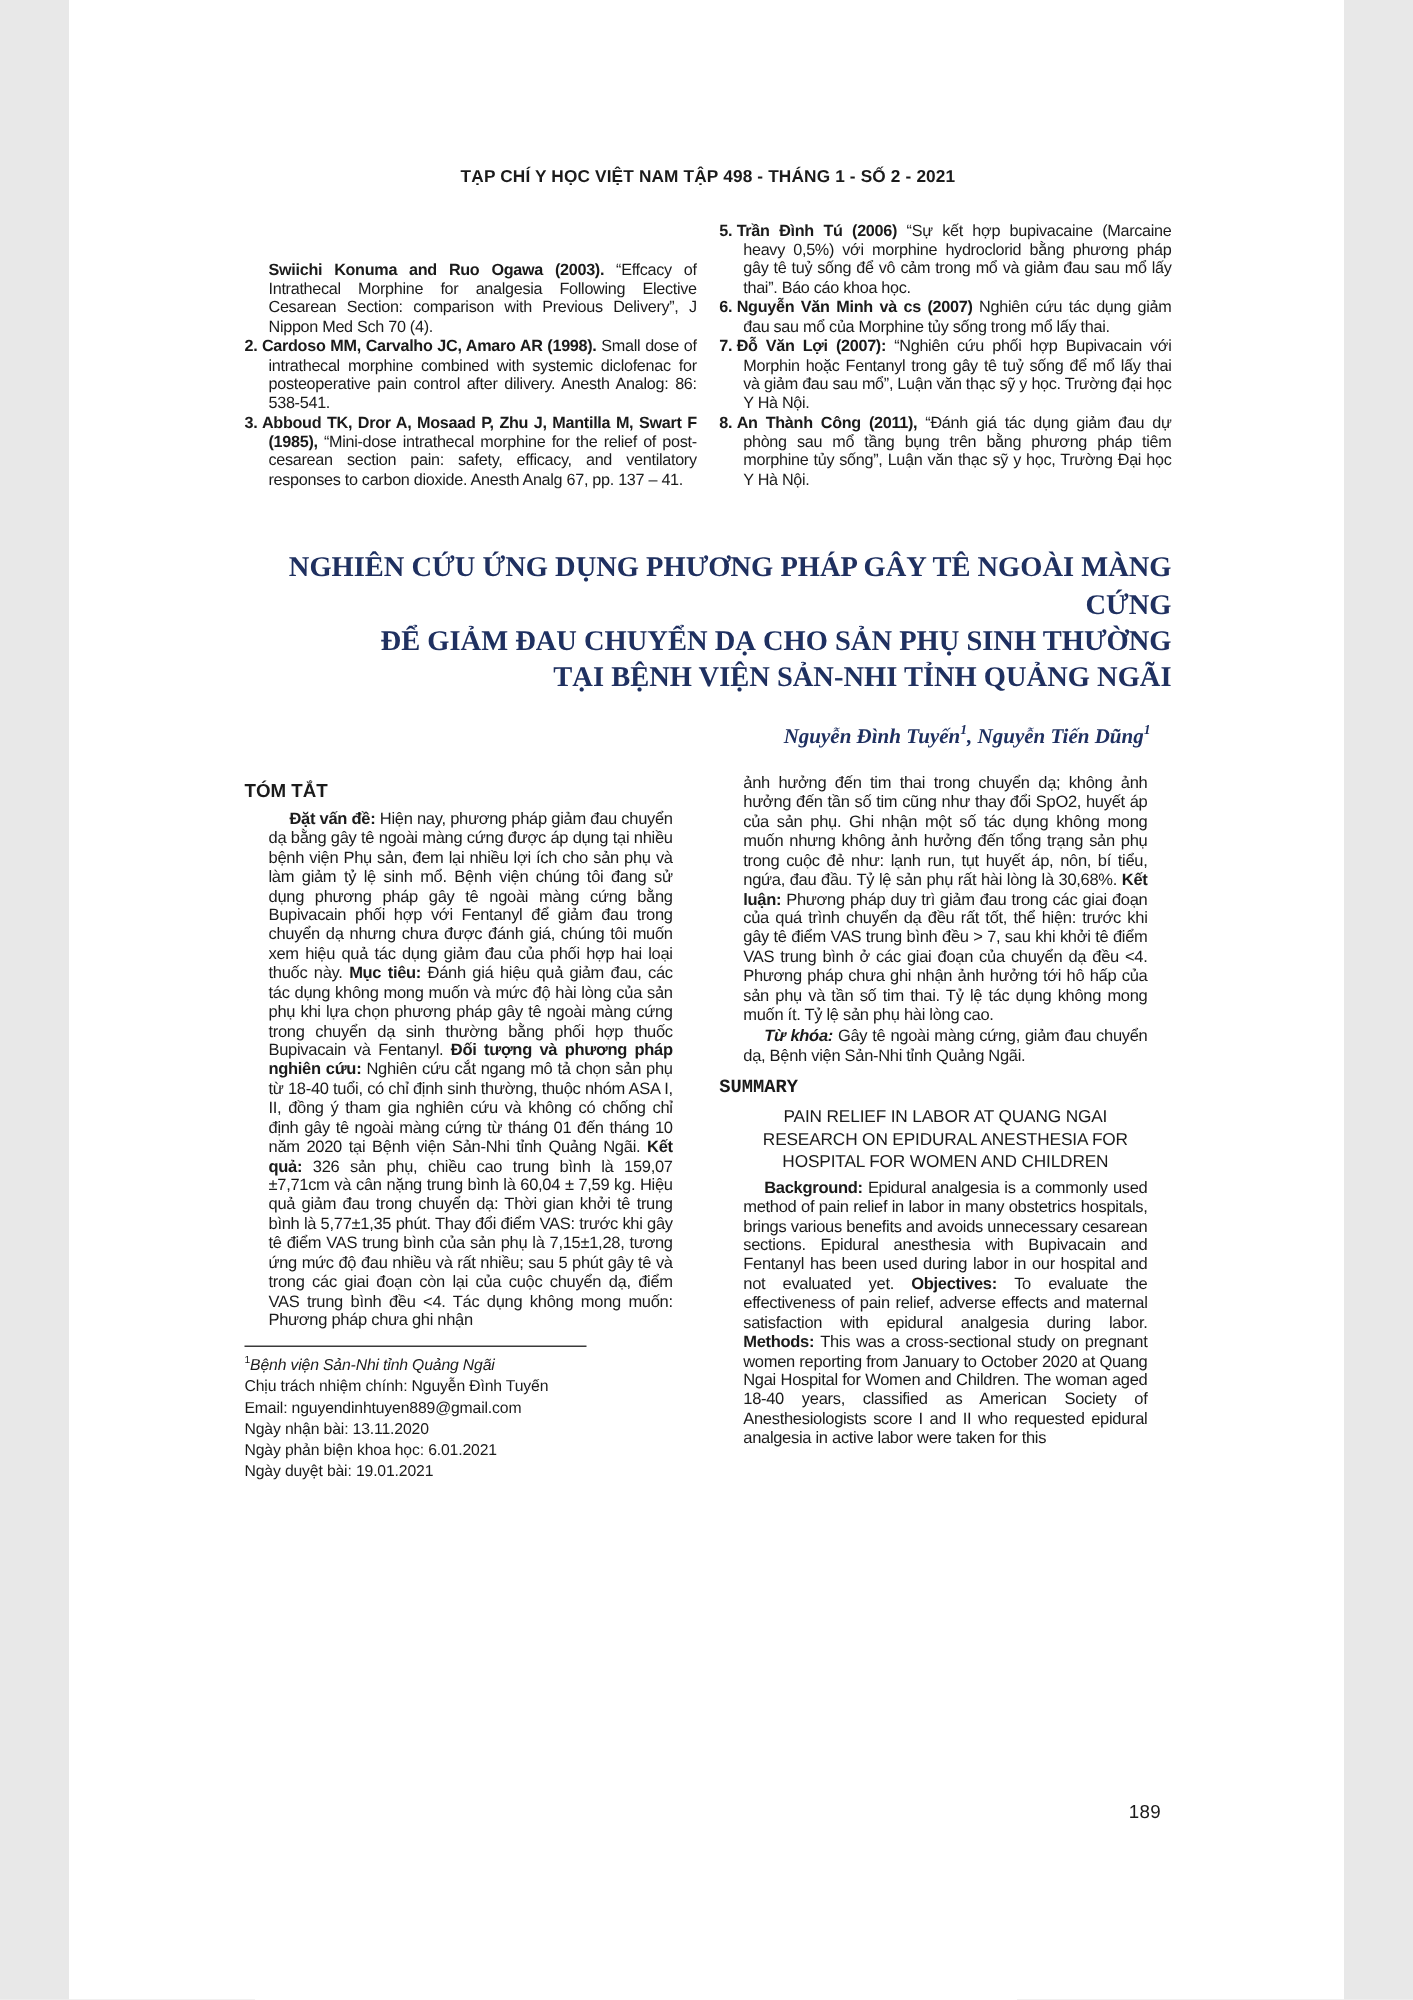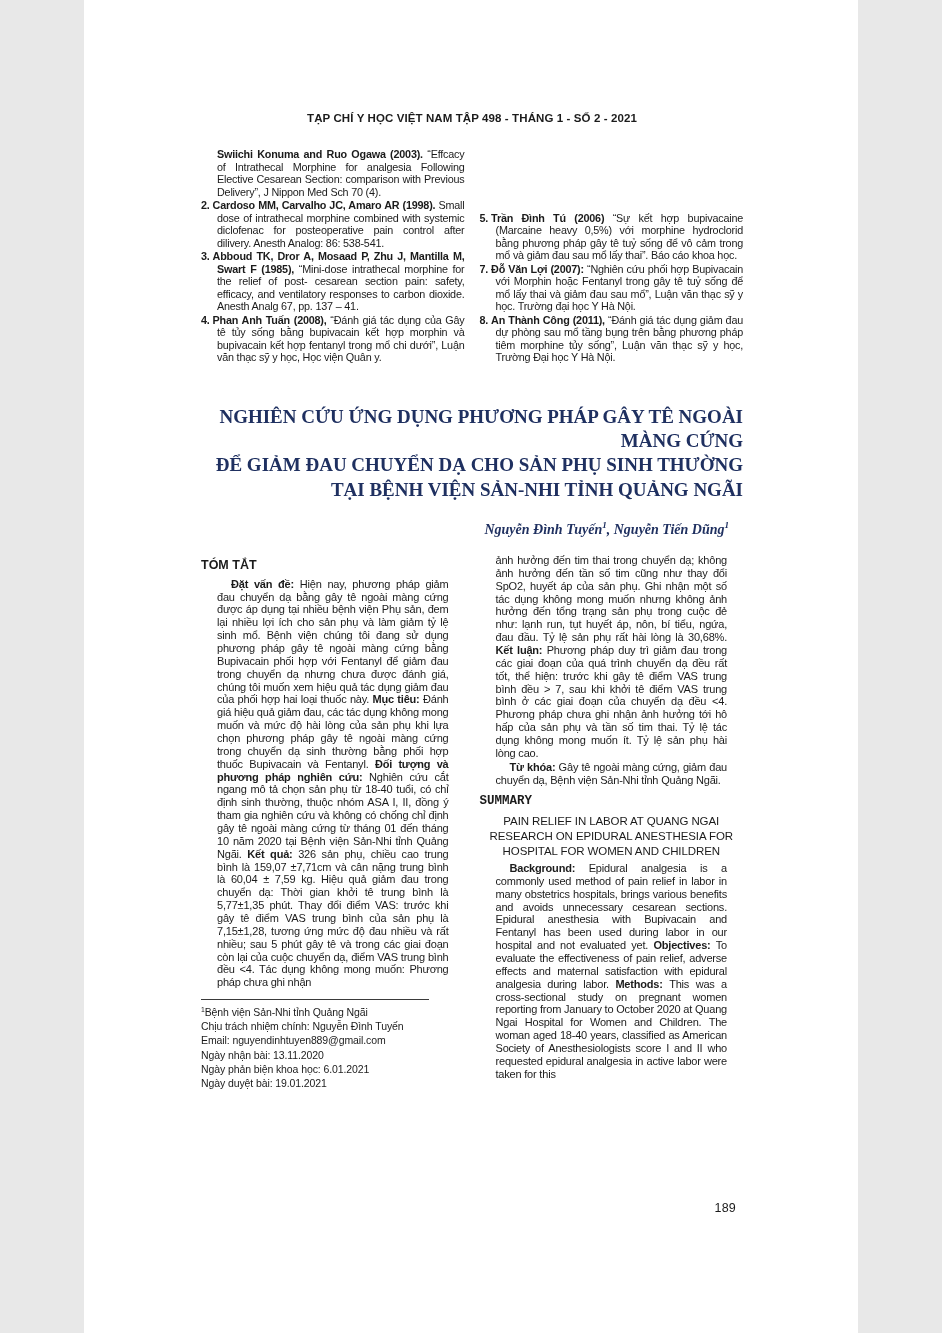--- a/index.html
+++ b/index.html
@@ -1,28 +1,28 @@
 <!DOCTYPE html>
 <html style="--title-color: #1f3060; --text-color: #1b1b1b;"><head>
 <meta charset="utf-8">
 <style>
   html,body{margin:0;padding:0;background:#e8e8e8;}
   .page{
     position:relative;
-    width:774px;height:1333px;
+    width:850px;height:1333px;
     margin:0 auto;
     background:#ffffff;
     box-sizing:border-box;
     padding:112px 115px 0 117px;
     font-family:"Liberation Sans",sans-serif;
     color:var(--text-color,#1b1b1b);
     overflow:hidden;
   }
   .b{font-weight:bold;}
-  .i{}
+  .i{font-style:italic;}
   sup{font-size:0.65em;line-height:0;}
 
   .running-header{
     text-align:center;font-weight:bold;font-size:11.5px;
     letter-spacing:0.1px;margin-bottom:24px;
   }
 
   .refs{
     display:flex;gap:15px;
     font-size:10.8px;line-height:1.16;
@@ -94,27 +94,27 @@
     <div class="col">
       <div class="ref no-num">
         <span class="ref-num"></span><span><span class="b">Swiichi Konuma and Ruo Ogawa (2003).</span><span> “Effcacy of Intrathecal Morphine for analgesia Following Elective Cesarean Section: comparison with Previous Delivery”, J Nippon Med Sch 70 (4).</span></span>
       </div>
       <div class="ref">
         <span class="ref-num">2.</span><span><span class="b">Cardoso MM, Carvalho JC, Amaro AR (1998).</span><span> Small dose of intrathecal morphine combined with systemic diclofenac for posteoperative pain control after dilivery. Anesth Analog: 86: 538-541.</span></span>
       </div>
       <div class="ref">
         <span class="ref-num">3.</span><span><span class="b">Abboud TK, Dror A, Mosaad P, Zhu J, Mantilla M, Swart F (1985),</span><span> “Mini-dose intrathecal morphine for the relief of post- cesarean section pain: safety, efficacy, and ventilatory responses to carbon dioxide. Anesth Analg 67, pp. 137 – 41.</span></span>
       </div>
-      <div class="ref">
-        <span class="ref-num">4.</span><span><span class="b">Phan Anh Tuấn (2008),</span><span> “Đánh giá tác dụng của Gây tê tủy sống bằng bupivacain kết hợp morphin và bupivacain kết hợp fentanyl trong mổ chi dưới”, Luận văn thạc sỹ y học, Học viện Quân y.</span></span>
-      </div>
     </div>
     <div class="col">
       <div class="ref">
         <span class="ref-num">5.</span><span><span class="b">Trần Đình Tú (2006)</span><span> “Sự kết hợp bupivacaine (Marcaine heavy 0,5%) với morphine hydroclorid bằng phương pháp gây tê tuỷ sống để vô cảm trong mổ và giảm đau sau mổ lấy thai”. Báo cáo khoa học.</span></span>
+      </div>
+      <div class="ref">
+        <span class="ref-num">6.</span><span><span class="b">Nguyễn Văn Minh và cs (2007)</span><span> Nghiên cứu tác dụng giảm đau sau mổ của Morphine tủy sống trong mổ lấy thai.</span></span>
       </div>
       <div class="ref">
         <span class="ref-num">7.</span><span><span class="b">Đỗ Văn Lợi (2007):</span><span> “Nghiên cứu phối hợp Bupivacain với Morphin hoặc Fentanyl trong gây tê tuỷ sống để mổ lấy thai và giảm đau sau mổ”, Luận văn thạc sỹ y học. Trường đại học Y Hà Nội.</span></span>
       </div>
       <div class="ref">
         <span class="ref-num">8.</span><span><span class="b">An Thành Công (2011),</span><span> “Đánh giá tác dụng giảm đau dự phòng sau mổ tầng bụng trên bằng phương pháp tiêm morphine tủy sống”, Luận văn thạc sỹ y học, Trường Đại học Y Hà Nội.</span></span>
       </div>
     </div>
   </section>
 

